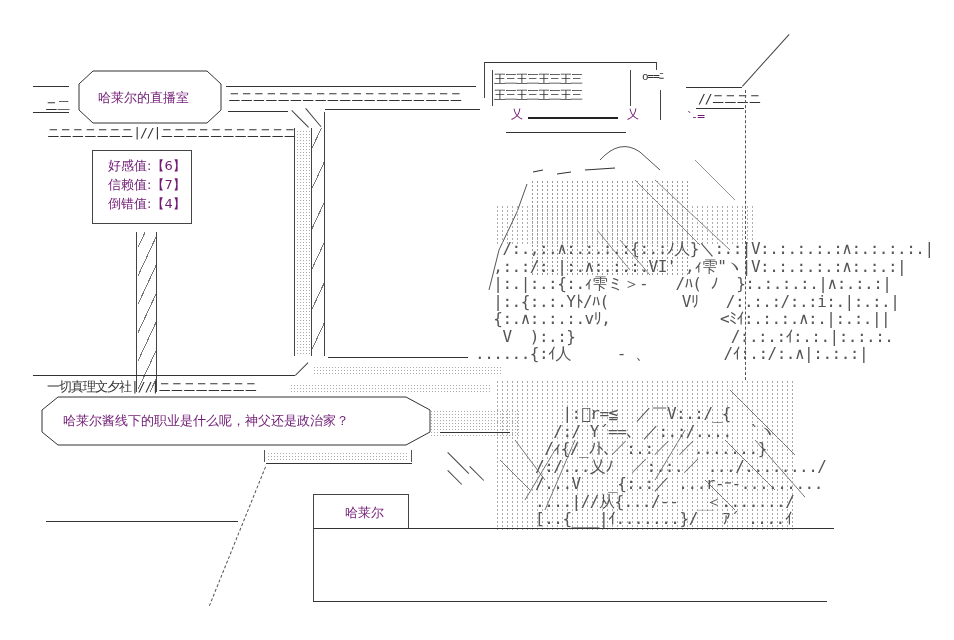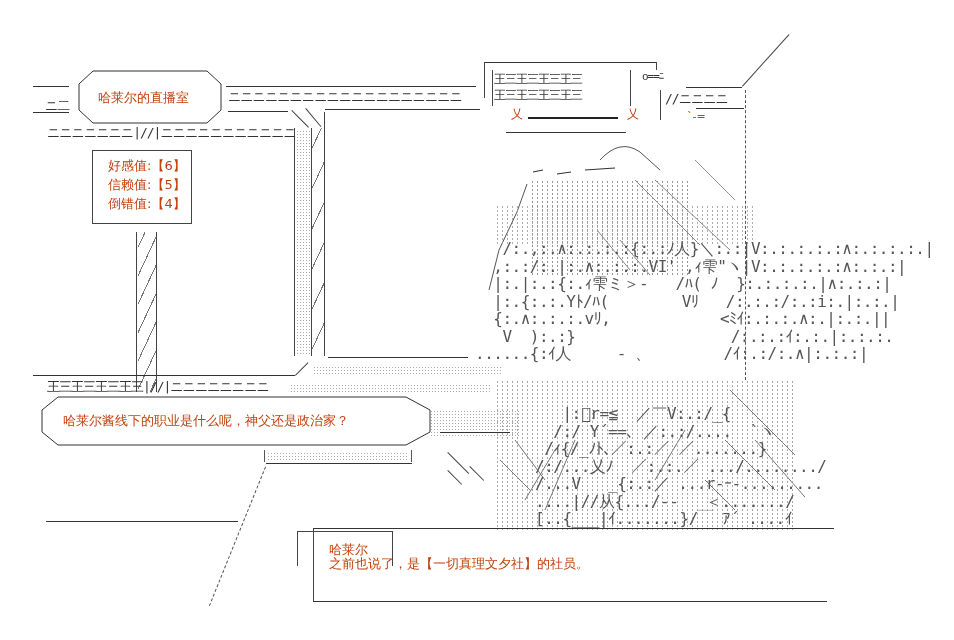--- a/index.html
+++ b/index.html
@@ -1,19 +1,19 @@
 <!DOCTYPE html>
 <html><head>
 <meta charset="utf-8">
 <style>
   html, body { margin:0; padding:0; background:#ffffff; }
   body { width:954px; height:640px; position:relative; overflow:hidden;
          font-family:"DejaVu Sans", sans-serif; color:#222; }
   .abs { position:absolute; }
-  .txt { font-size:13px; line-height:17px; white-space:nowrap; color:#c2410c;padding-left:7px; }
+  .txt { font-size:13px; line-height:17px; white-space:nowrap; color:#701a75;padding-left:7px; }
   .hline { position:absolute; height:0; border-top:1.2px solid #333; }
   .hline.thick { border-top:2px solid #222; }
   .vline { position:absolute; width:0; border-left:1px solid #444; }
   .dash-v { position:absolute; width:0; border-left:1px dashed #555; }
   .diag { position:absolute; height:0; border-top:1px solid #444; transform-origin:0 0; }
   .diag.dash { border-top:1px dashed #555; }
   .dots { position:absolute; background-image:radial-gradient(#999 0.7px, transparent 0.9px);
           background-size:5px 4px; }
   .dense-dots { position:absolute; background-image:radial-gradient(#aaa 0.6px, transparent 0.8px);
           background-size:3px 3px; }
@@ -46,61 +46,61 @@
   <div class="hline" style="left:325px;top:109px;width:155px;"></div>
 
   <div class="eq" style="left:47px;top:126px;">ニニニニニニニ|//|ニニニニニニニニニニニ</div>
 </div>
 
 <div class="diag" style="left:292px;top:110px;width:24px;transform:rotate(45deg);"></div>
 <div class="diag" style="left:306px;top:108px;width:24px;transform:rotate(50deg);"></div>
 
 <div class="abs" style="left:92px;top:150px;width:98px;height:72px;border:1px solid #444;">
   <div class="txt abs" style="left:8px;top:6px;">好感值:【6】</div>
-  <div class="txt abs" style="left:8px;top:25px;">信赖值:【5】</div>
+  <div class="txt abs" style="left:8px;top:25px;">信赖值:【7】</div>
   <div class="txt abs" style="left:8px;top:44px;">倒错值:【4】</div>
 </div>
 
 <div class="vline" style="left:136px;top:232px;height:160px;"></div>
 <div class="vline" style="left:156px;top:232px;height:160px;"></div>
 <div class="abs" style="left:138px;top:232px;width:18px;height:160px;
   background-image:repeating-linear-gradient(115deg, transparent 0 6px, #777 6px 7px, transparent 7px 12px);"></div>
 
 <div class="vline" style="left:294px;top:128px;height:228px;"></div>
 <div class="vline" style="left:311px;top:128px;height:228px;"></div>
 <div class="dense-dots" style="left:296px;top:130px;width:14px;height:224px;"></div>
 <div class="abs" style="left:312px;top:128px;width:12px;height:228px;
   background-image:repeating-linear-gradient(115deg, transparent 0 8px, #777 8px 9px, transparent 9px 17px);"></div>
 <div class="vline" style="left:324px;top:112px;height:244px;"></div>
 
 <div class="hline" style="left:328px;top:357px;width:140px;"></div>
 <div class="hline" style="left:33px;top:375px;width:262px;"></div>
 <div class="diag" style="left:295px;top:375px;width:18px;transform:rotate(-45deg);"></div>
 <div class="dense-dots" style="left:313px;top:366px;width:190px;height:10px;"></div>
-<div class="eq" style="left:47px;top:380px;">王三王三王三王三|//|ニニニニニニニニ</div>
+<div class="eq" style="left:47px;top:380px;">一切真理文夕社|//|ニニニニニニニニ</div>
 <div class="dense-dots" style="left:290px;top:384px;width:200px;height:8px;"></div>
 
 <div class="abs" style="left:484px;top:62px;width:172px;height:58px;">
   <div class="hline" style="left:0;top:0;width:172px;"></div>
   <div class="vline" style="left:0;top:0;height:36px;"></div>
   <div class="vline" style="left:172px;top:0;height:8px;"></div>
   <div class="eq" style="left:10px;top:10px;font-size:12px;">王三王三王三王三</div>
   <div class="eq" style="left:10px;top:26px;font-size:12px;">王三王三王三王三</div>
   <div class="vline" style="left:8px;top:8px;height:36px;"></div>
   <div class="vline" style="left:146px;top:8px;height:36px;"></div>
   <div class="hline thick" style="left:44px;top:55px;width:90px;"></div>
   <div class="txt abs" style="left:20px;top:44px;font-size:12px;">乂</div>
   <div class="txt abs" style="left:136px;top:44px;font-size:12px;">乂</div>
   <div class="hline" style="left:22px;top:70px;width:120px;"></div>
 </div>
 <div class="eq" style="left:642px;top:70px;font-size:11px;">o==ﾆ</div>
 <div class="vline" style="left:660px;top:90px;height:30px;"></div>
 
 <div class="hline" style="left:686px;top:87px;width:56px;"></div>
-<div class="eq" style="left:665px;top:92px;">//ニニニニ</div>
+<div class="eq" style="left:698px;top:92px;">//ニニニニ</div>
 <div class="hline" style="left:696px;top:108px;width:48px;"></div>
 <div class="txt abs" style="left:680px;top:108px;font-size:11px;">`‐=</div>
 <div class="diag" style="left:742px;top:86px;width:70px;transform:rotate(-48deg);"></div>
 <div class="dash-v" style="left:745px;top:90px;height:290px;"></div>
 
 <div class="abs" style="left:475px;top:140px;width:330px;height:380px;">
 
   <svg class="abs" style="left:0;top:0;" width="330" height="380">
     <path d="M125,20 Q145,-2 165,12 L185,30" fill="none" stroke="#555" stroke-width="1"></path>
     <path d="M58,32 L68,30 M82,34 L96,32 M110,30 L140,28" fill="none" stroke="#333" stroke-width="1.2"></path>
@@ -145,19 +145,18 @@
 <div class="hline" style="left:440px;top:432px;width:70px;"></div>
 
 <div class="abs" style="left:264px;top:450px;width:146px;height:12px;border-left:1px solid #555;border-right:1px solid #555;">
   <div class="dense-dots" style="left:2px;top:2px;width:142px;height:8px;"></div>
 </div>
 <div class="hline" style="left:266px;top:463px;width:146px;"></div>
 
 <div class="diag dash" style="left:266px;top:467px;width:150px;transform:rotate(112deg);"></div>
 <div class="hline" style="left:46px;top:521px;width:192px;"></div>
 
-<div class="abs" style="left:297px;top:494px;width:94px;height:34px;border:1px solid #444;border-bottom:none;margin-top:37px;">
+<div class="abs" style="left:313px;top:494px;width:94px;height:34px;border:1px solid #444;border-bottom:none;">
   <div class="txt abs" style="left:24px;top:9px;">哈莱尔</div>
 </div>
 <div class="abs" style="left:313px;top:528px;width:520px;height:72px;border-top:1.3px solid #333;border-left:1px solid #444;">
-  <div class="txt abs" style="left:8px;top:26px;">之前也说了，是【一切真理文夕社】的社员。</div>
 </div>
 <div class="hline" style="left:313px;top:601px;width:514px;"></div>
 
 </body></html>

